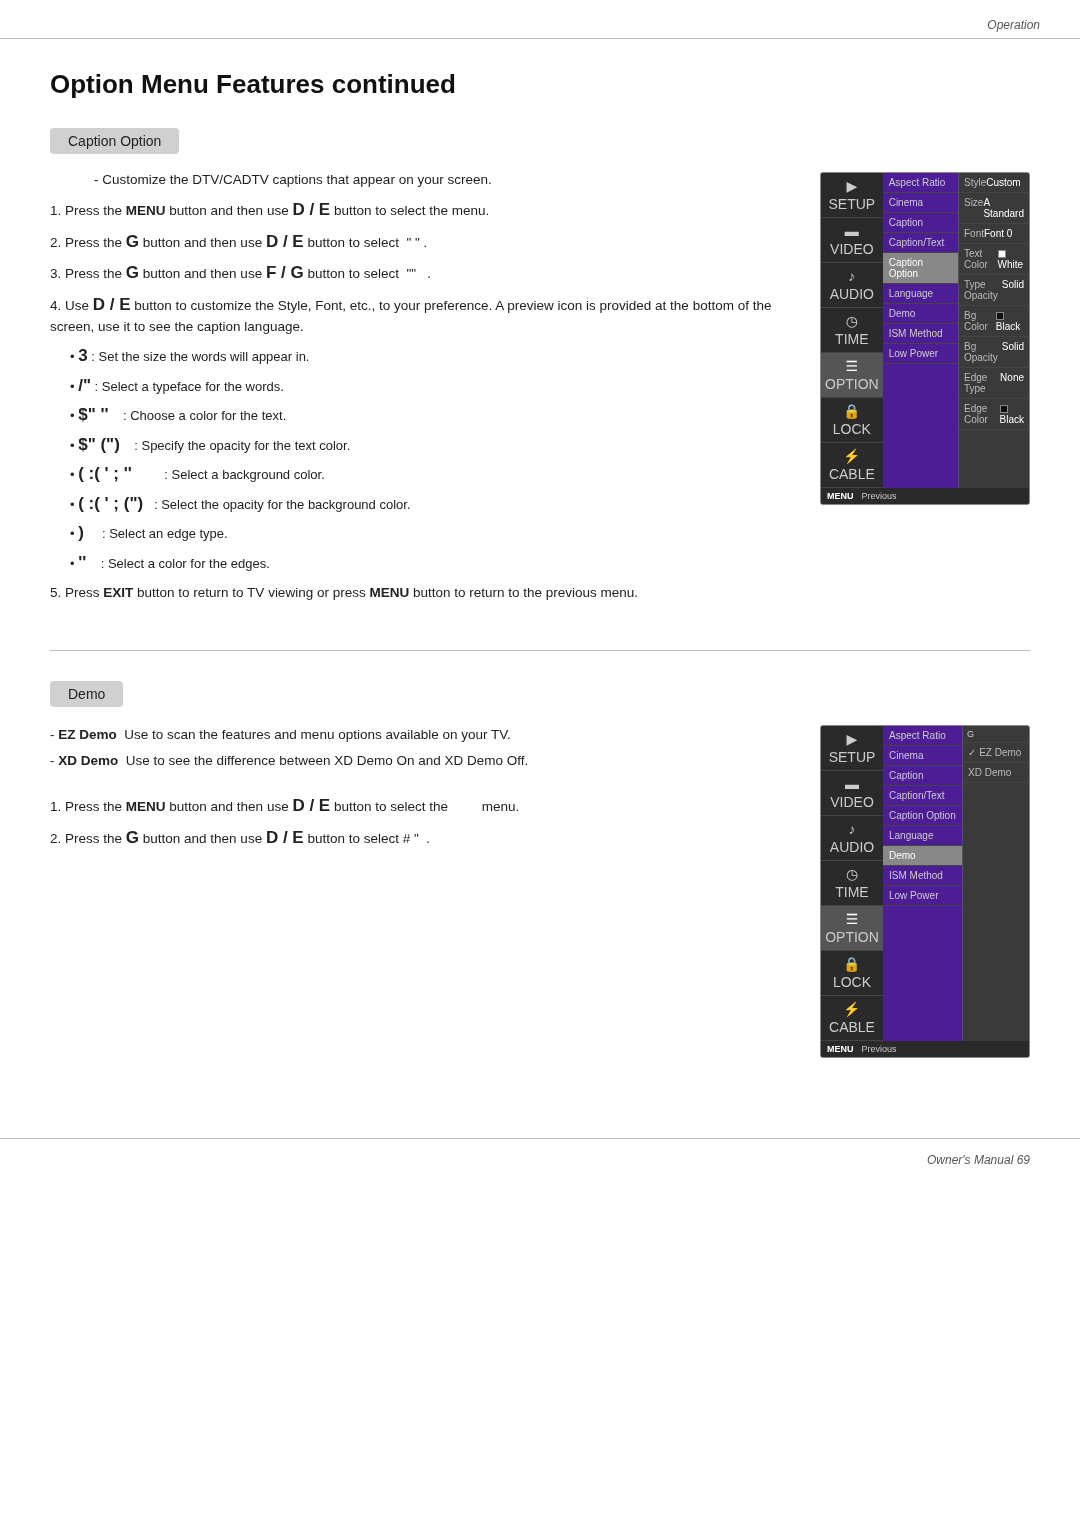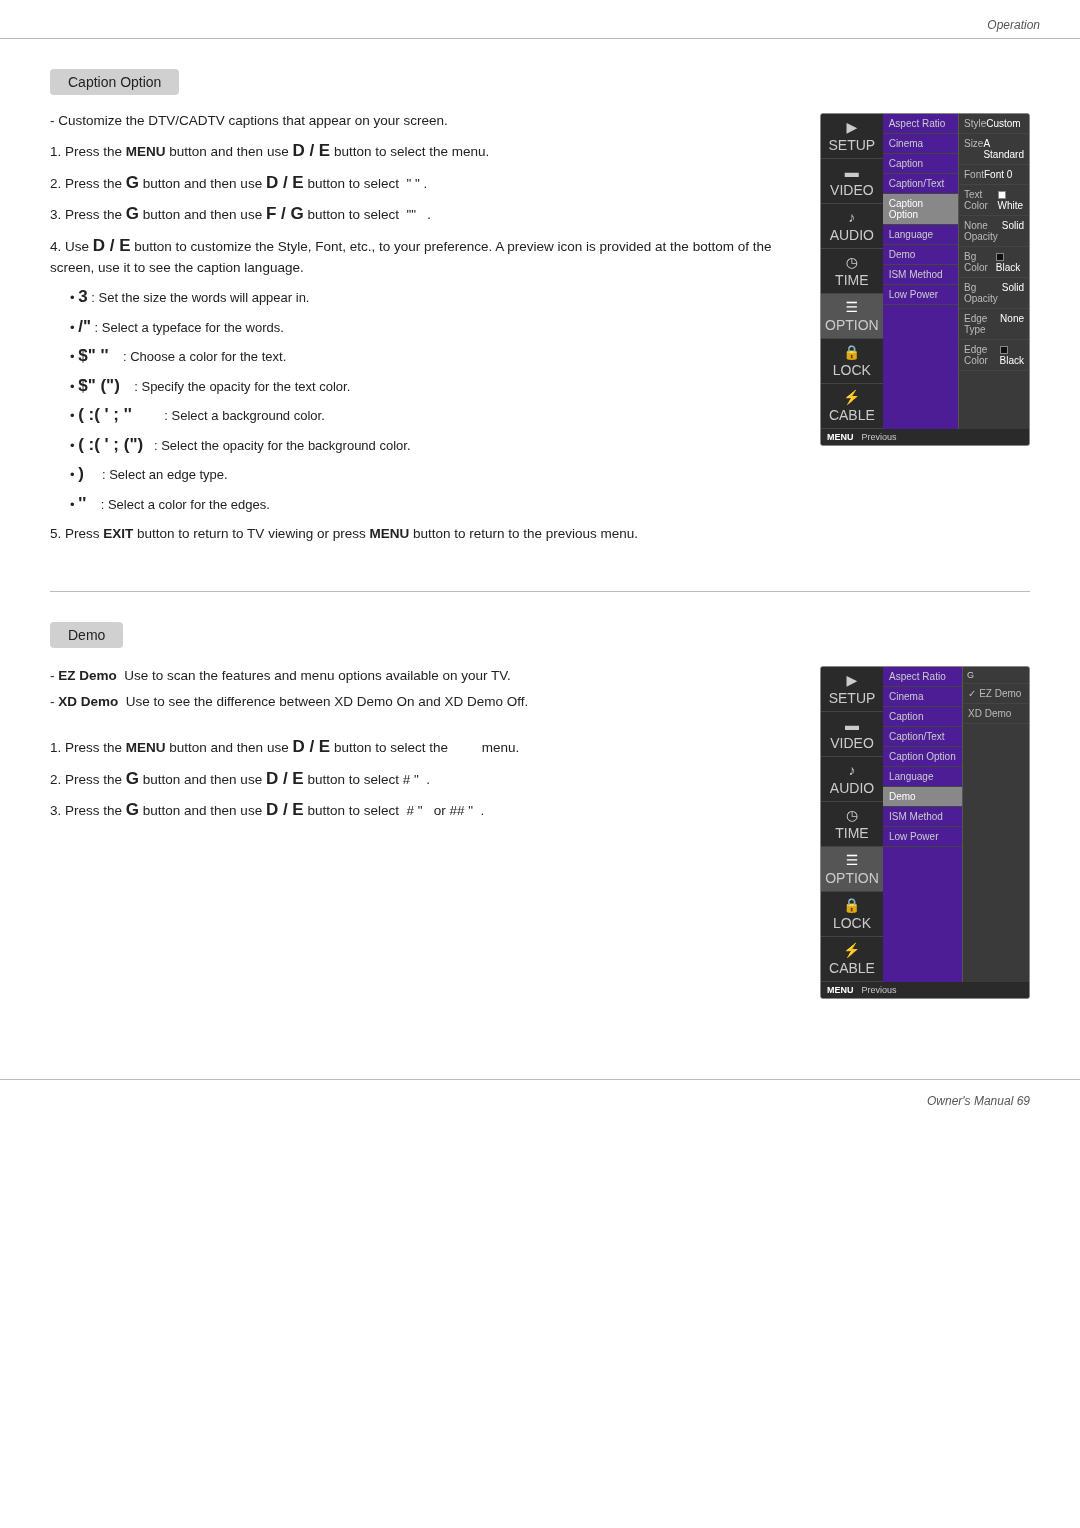--- a/index.html
+++ b/index.html
@@ -45,20 +45,21 @@
     }
 
     .section-block {
       margin-bottom: 40px;
     }
 
     .intro-text {
       font-size: 13.5px;
       margin-bottom: 10px;
       color: #222;
+      margin-left: 44px;
     }
 
     .step-list {
       list-style: none;
       padding: 0;
       margin: 0;
     }
 
     .step-list li {
       margin-bottom: 6px;
@@ -249,20 +250,21 @@
   </style>
 </head>
 <body>
 
 <div class="page-header">
   <span>Operation</span>
 </div>
 
 <div class="page-content">
 
+  <h1 class="main-title">Option Menu Features continued</h1>
 
   <div class="section-block">
     <div>
       <span class="section-label">Caption Option</span>
     </div>
 
     <div class="two-col">
       <div class="text-col">
         <p class="intro-text">- Customize the DTV/CADTV captions that appear on your screen.</p>
 
@@ -356,21 +358,21 @@
             </div>
             <div class="menu-right-row">
               <span class="label">Font</span>
               <span class="value">Font 0</span>
             </div>
             <div class="menu-right-row">
               <span class="label">Text Color</span>
               <span class="value"><span class="color-swatch" style="background:#fff;"></span>White</span>
             </div>
             <div class="menu-right-row">
-              <span class="label">None Opacity</span>
+              <span class="label">Type Opacity</span>
               <span class="value">Solid</span>
             </div>
             <div class="menu-right-row">
               <span class="label">Bg Color</span>
               <span class="value"><span class="color-swatch" style="background:#111;"></span>Black</span>
             </div>
             <div class="menu-right-row">
               <span class="label">Bg Opacity</span>
               <span class="value">Solid</span>
             </div>
@@ -409,23 +411,20 @@
             - <span class="ez-bold">XD Demo</span> &nbsp;Use to see the difference between XD Demo On and XD Demo Off.
           </li>
         </ul>
         <br>
         <ol class="step-list">
           <li>
             1. Press the <span class="inline-bold">MENU</span> button and then use <span class="inline-key">D / E</span> button to select the &nbsp;&nbsp;&nbsp;&nbsp;&nbsp;&nbsp;&nbsp; menu.
           </li>
           <li>
             2. Press the <span class="inline-key">G</span> button and then use <span class="inline-key">D / E</span> button to select # "&nbsp;&nbsp;.
-          </li>
-          <li>
-            3. Press the <span class="inline-key">G</span> button and then use <span class="inline-key">D / E</span> button to select &nbsp;# " &nbsp;&nbsp;or ## "&nbsp;&nbsp;.
           </li>
         </ol>
       </div>
 
       <div class="menu-screenshot2">
         <div class="menu-sidebar">
 
           <div class="menu-left">
             <div class="menu-left-item">
               <span class="menu-left-icon">▶</span>

